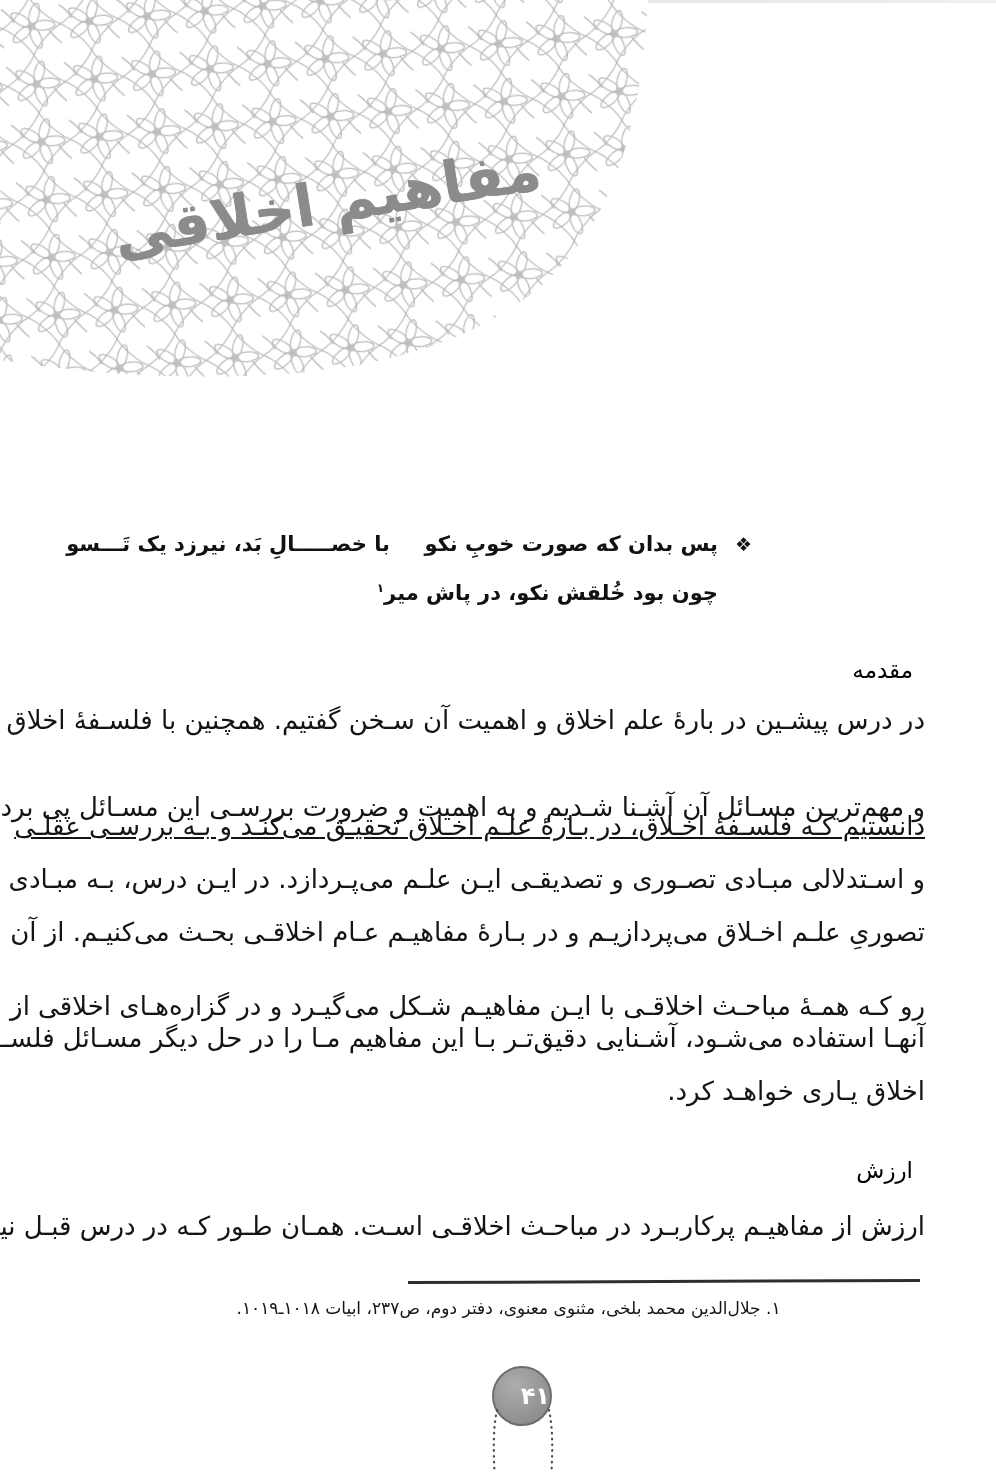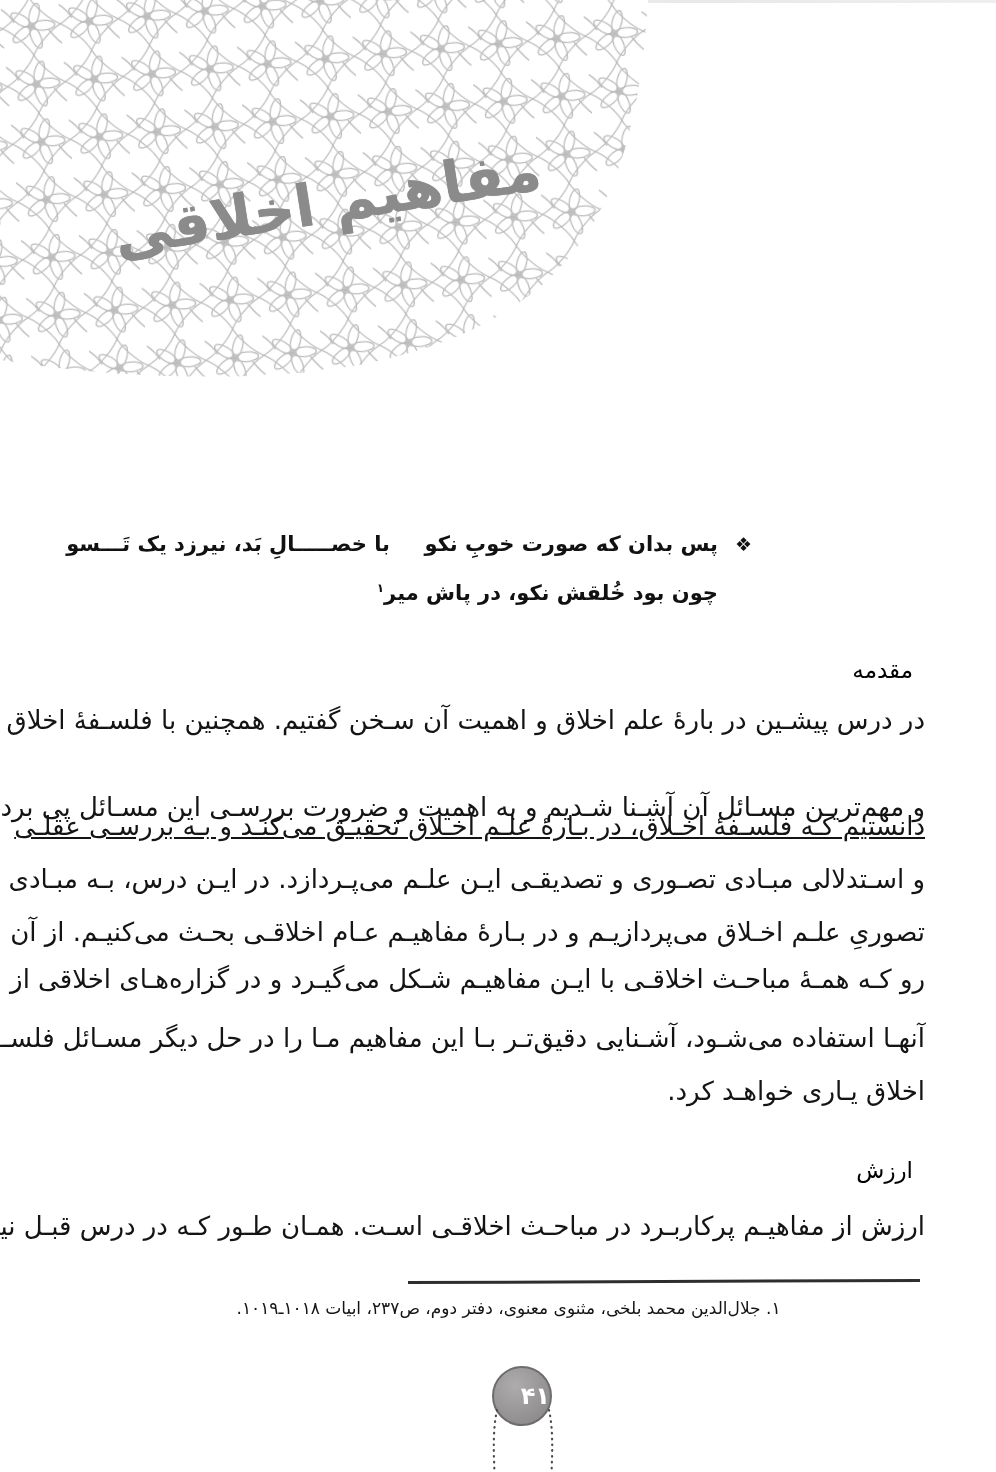--- a/index.html
+++ b/index.html
@@ -61,21 +61,21 @@
     position:absolute;right:0;left:0;
     height:53px;line-height:53px;
     font-size:26px;
     text-align:justify;text-align-last:justify;
     white-space:nowrap;
     color:#141414;
   }
   .bline.lastline{text-align-last:right;}
   .heading-intro{top:648px;}
   .l0{top:694px;} .l1{top:781px;} .l2{top:800px;text-decoration:underline;} .l3{top:853px;}
-  .l4{top:906px;} .l5{top:953px;} .l6{top:1012px;} .l7{top:1065px;}
+  .l4{top:906px;} .l5{top:980px;} .l6{top:1012px;} .l7{top:1065px;}
   .heading-value{top:1148px;}
   .v0{top:1200px;}
   
   .footnote-rule{
     position:absolute;top:1280px;right:76px;width:512px;height:2.5px;
     background:#2e2e2e;
     transform:rotate(-0.25deg);
   }
   .footnote-text{
     position:absolute;top:1291px;right:79px;left:100px;

